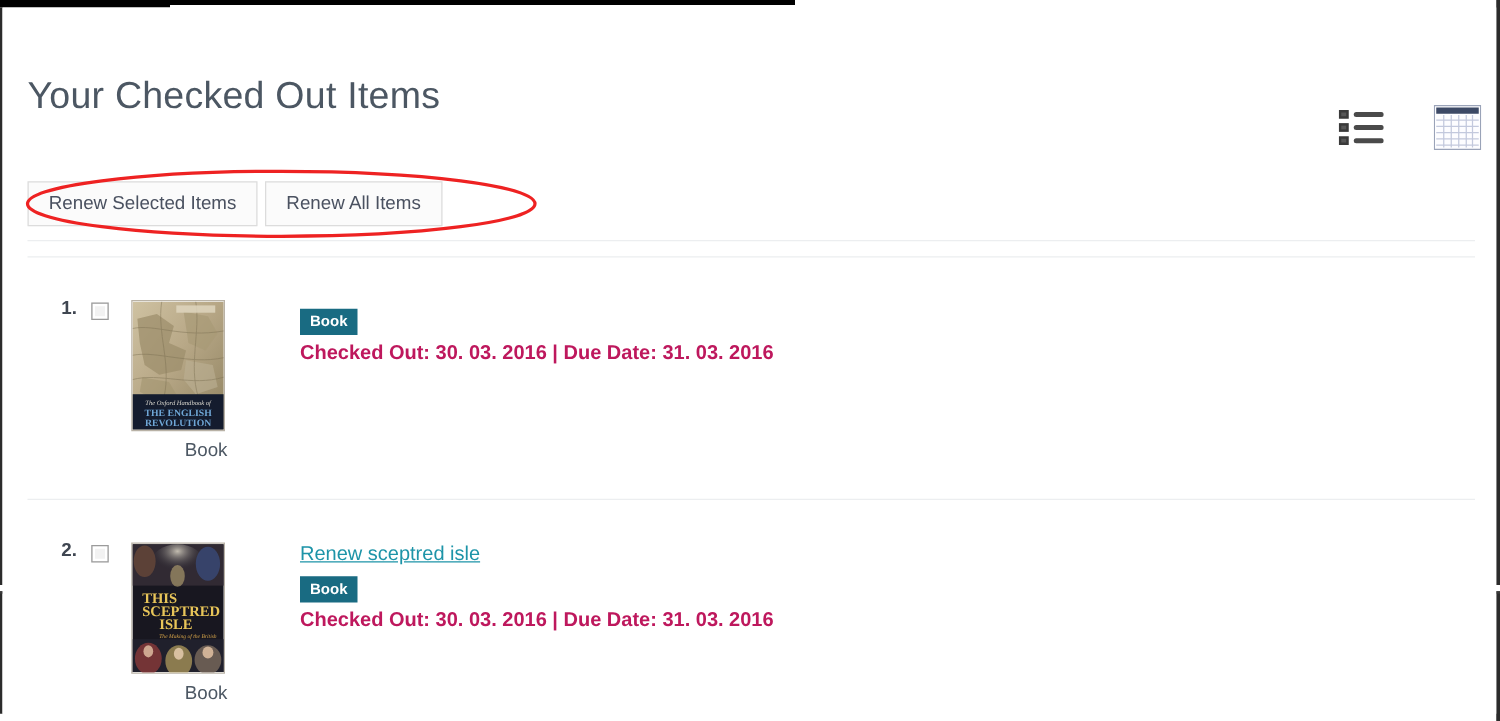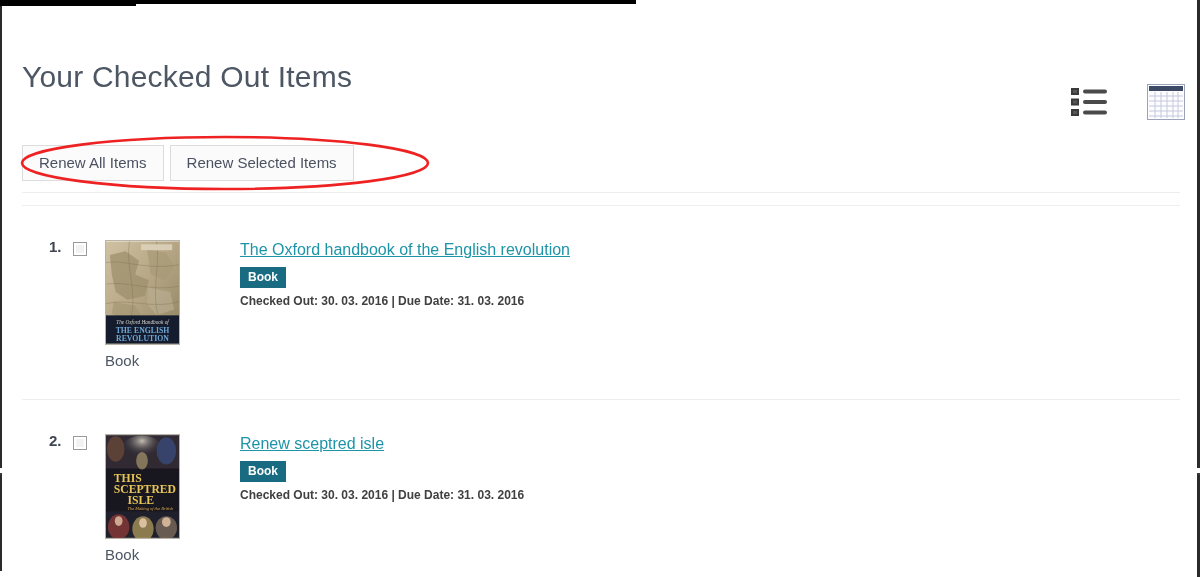--- a/index.html
+++ b/index.html
@@ -186,21 +186,21 @@
     border: 1px solid #9b9b9b;
     box-shadow: inset 0 0 0 2px #ffffff;
     cursor: pointer;
   }
 
   .cover-wrap {
     position: absolute;
     left: 103px;
     top: 35px;
     width: 77px;
-    text-align: left;
+    text-align: right;
   }
   .cover {
     width: 75px;
     height: 105px;
     border: 1px solid #b9b2a6;
     box-sizing: border-box;
     display: block;
   }
   .cover-caption {
     margin-top: 7px;
@@ -237,23 +237,23 @@
     margin-top: 7px;
     background: #196b82;
     color: #ffffff;
     font-size: 12px;
     font-weight: bold;
     padding: 4px 8px 5px 8px;
     line-height: 1;
   }
   .item-dates {
     margin-top: 6px;
-    font-size: 12px;
+    font-size: 16px;
     font-weight: bold;
-    color: #404040;
+    color: #be185d;
     white-space: nowrap;
   }
 </style>
 </head>
 <body>
 
 <div class="page">
 
   <div class="edge-top"></div>
   <div class="edge-top2"></div>
@@ -294,22 +294,22 @@
             <line x1="14" y1="8" x2="14" y2="34"></line>
             <line x1="20" y1="8" x2="20" y2="34"></line>
             <line x1="26" y1="8" x2="26" y2="34"></line>
             <line x1="31" y1="8" x2="31" y2="34"></line>
           </g>
         </svg>
       </span>
     </div>
 
     <div class="button-bar">
+      <button class="btn">Renew Selected Items</button>
       <button class="btn">Renew All Items</button>
-      <button class="btn">Renew Selected Items</button>
     </div>
 
     <svg class="annotation-ellipse" viewBox="0 0 412 58">
       <ellipse cx="206" cy="29" rx="203" ry="26" fill="none" stroke="#ee2222" stroke-width="2.6"></ellipse>
     </svg>
 
     <div class="toolbar-rule"></div>
 
     <div class="item-row row-1">
       <div class="row-sep"></div>
@@ -341,21 +341,20 @@
             <rect x="36" y="3" width="32" height="6" fill="#ded5bd" opacity="0.85"></rect>
             <rect x="0" y="76" width="75" height="29" fill="#141c2e"></rect>
             <text x="37.5" y="85" text-anchor="middle" font-family="'Liberation Serif',serif" font-size="5.4" font-style="italic" fill="#dcd9cf">The Oxford Handbook of</text>
             <text x="37.5" y="94" text-anchor="middle" font-family="'Liberation Serif',serif" font-size="8" font-weight="bold" fill="#6fa7d6">THE ENGLISH</text>
             <text x="37.5" y="102.5" text-anchor="middle" font-family="'Liberation Serif',serif" font-size="8" font-weight="bold" fill="#6fa7d6">REVOLUTION</text>
           </svg>
           <div class="cover-caption">Book</div>
         </div>
 
         <div class="item-details">
-          <a class="item-title">The Oxford handbook of the English revolution</a>
           <div><span class="format-badge">Book</span></div>
           <div class="item-dates">Checked Out: 30. 03. 2016 | Due Date: 31. 03. 2016</div>
         </div>
       </div>
     </div>
 
     <div class="item-row row-2">
       <div class="row-sep"></div>
       <div class="item-inner">
         <span class="item-index">2.</span>

